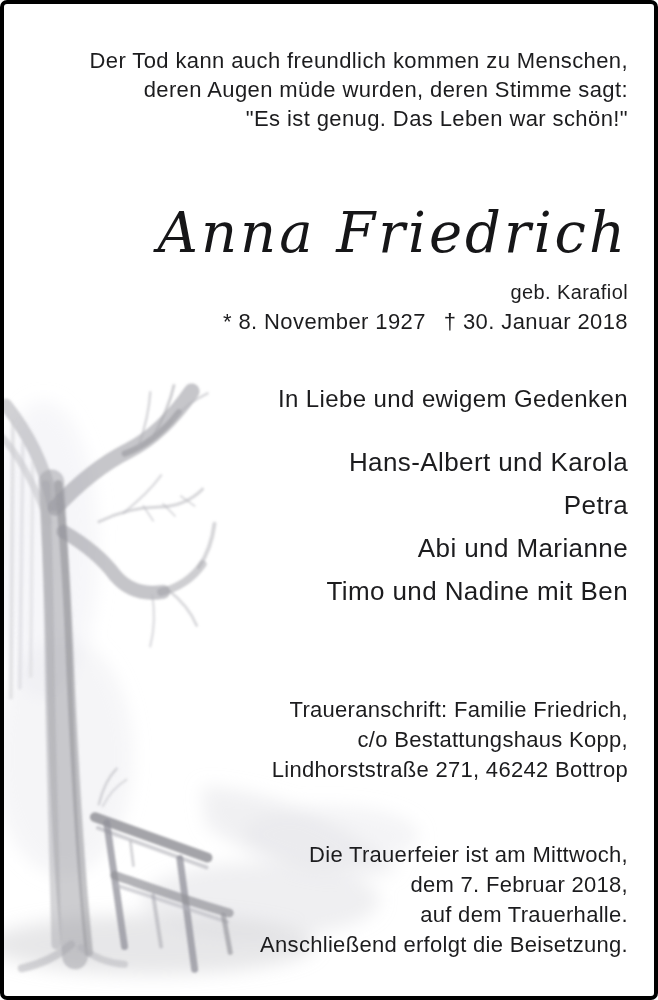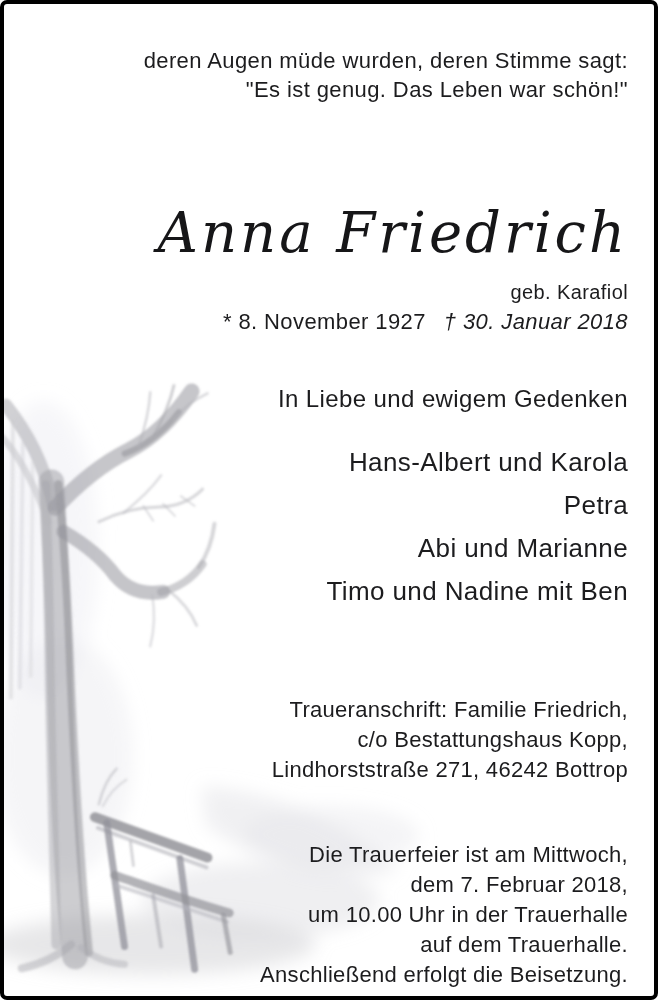--- a/index.html
+++ b/index.html
@@ -64,21 +64,21 @@
     font-size: 20px;
     line-height: 24px;
     letter-spacing: 0.4px;
   }
   .dates {
     top: 304px;
     font-size: 22px;
     line-height: 28px;
     letter-spacing: 0.4px;
   }
-  .dates .death { margin-left: 18px; font-style: italic; }
+  .dates .death { margin-left: 18px; }
   .dedication {
     top: 380px;
     font-size: 24px;
     line-height: 30px;
     letter-spacing: 0.4px;
     padding-left: 32px;
   }
   .mourners {
     top: 437px;
     font-size: 26px;
@@ -168,20 +168,21 @@
       <path d="M112,880 C150,893 186,906 228,918" stroke="#939399" stroke-width="9" opacity="0.70"></path>
       <path d="M114,890 C151,902 186,914 226,927" stroke="#b5b5bb" stroke-width="4" opacity="0.55"></path>
       <path d="M222,920 L229,958" stroke="#9a9aa0" stroke-width="5" opacity="0.70"></path>
       <path d="M151,900 L159,952" stroke="#a8a8ae" stroke-width="4" opacity="0.55"></path>
       <path d="M128,846 L131,870" stroke="#b0b0b6" stroke-width="3" opacity="0.50"></path>
     </g>
   </svg>
 
   <div class="content">
     <div class="quote">
+      <div>Der Tod kann auch freundlich kommen zu Menschen,</div>
       <div>deren Augen müde wurden, deren Stimme sagt:</div>
       <div>"Es ist genug. Das Leben war schön!"</div>
     </div>
 
     <h1 class="name">Anna Friedrich</h1>
 
     <div class="maiden">geb. Karafiol</div>
 
     <div class="dates">
       <span class="birth">* 8. November 1927</span><span class="death">† 30. Januar 2018</span>
@@ -198,18 +199,17 @@
 
     <div class="address">
       <div>Traueranschrift: Familie Friedrich,</div>
       <div>c/o Bestattungshaus Kopp,</div>
       <div>Lindhorststraße 271, 46242 Bottrop</div>
     </div>
 
     <div class="ceremony">
       <div>Die Trauerfeier ist am Mittwoch,</div>
       <div>dem 7. Februar 2018,</div>
-      <div>um 10.00 Uhr in der Trauerhalle</div>
       <div>auf dem Trauerhalle.</div>
       <div>Anschließend erfolgt die Beisetzung.</div>
     </div>
   </div>
 </div>
 
 </body></html>

